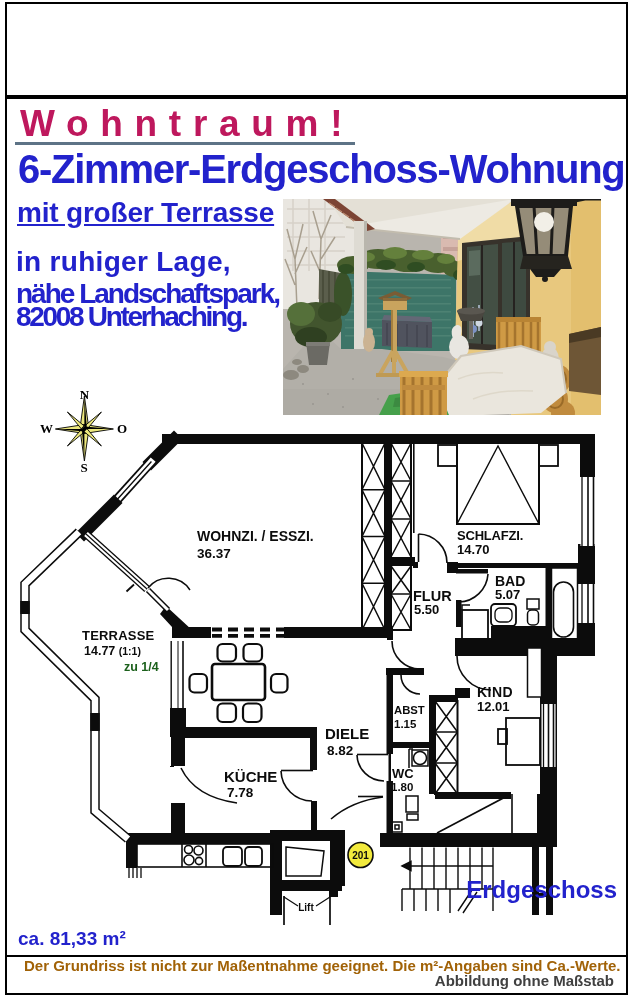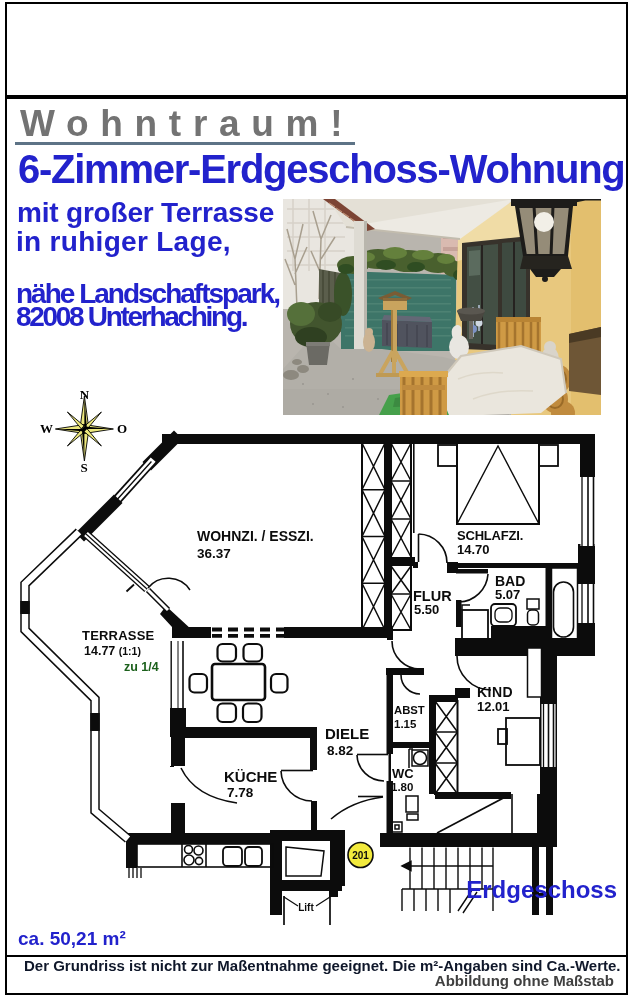--- a/index.html
+++ b/index.html
@@ -2,31 +2,31 @@
 <html><head>
 <meta charset="utf-8">
 <style>
 html,body{margin:0;padding:0;background:#fff;}
 body{width:630px;height:1000px;position:relative;font-family:"Liberation Sans",sans-serif;overflow:hidden;}
 .abs{position:absolute;}
 .blue{color:#2222cc;}
 #box1{left:5px;top:2px;width:623px;height:95px;border:2.5px solid #000;box-sizing:border-box;}
 #box2{left:5px;top:97px;width:623px;height:860px;border:2.5px solid #000;box-sizing:border-box;}
 #boxf{left:5px;top:955px;width:623px;height:40px;border:2.5px solid #000;box-sizing:border-box;}
-#wohntraum{left:20px;top:103px;font-size:37px;font-weight:bold;color:#737373;letter-spacing:11.7px;white-space:nowrap;}
+#wohntraum{left:20px;top:103px;font-size:37px;font-weight:bold;color:#be185d;letter-spacing:11.7px;white-space:nowrap;}
 #wline{left:15px;top:142px;width:340px;height:3px;background:#5d7386;}
 #h1{left:18px;top:147px;font-size:40px;font-weight:bold;letter-spacing:-1.25px;white-space:nowrap;}
 .l{white-space:nowrap;font-weight:bold;font-size:28px;}
-#h2a{left:17px;top:197px;letter-spacing:-0.2px;}
-#h2b{left:16px;top:226px;letter-spacing:0.3px;}
+#h2a{left:17px;top:197px;letter-spacing:-0.2px;text-decoration:underline;}
+#h2b{left:16px;top:246px;letter-spacing:0.3px;}
 #h3a{left:16px;top:278px;letter-spacing:-2.0px;}
 #h3b{left:16px;top:301px;letter-spacing:-2.3px;}
 #area{left:18px;top:928px;font-size:19px;font-weight:bold;}
 #erdg{right:13px;top:876px;font-size:24px;font-weight:bold;}
-#f1{left:24px;top:957px;font-size:15px;font-weight:bold;color:#0f172a;white-space:nowrap;}
+#f1{left:24px;top:957px;font-size:15px;font-weight:bold;color:#a16207;white-space:nowrap;}
 #f2{right:16px;top:972px;font-size:15px;font-weight:bold;color:#404040;}
 </style>
 </head>
 <body>
 <div class="abs" id="box1"></div>
 <div class="abs" id="box2"></div>
 <div class="abs" id="boxf"></div>
 <div class="abs" id="wohntraum">Wohntraum!</div>
 <div class="abs" id="wline"></div>
 <div class="abs blue" id="h1">6-Zimmer-Erdgeschoss-Wohnung</div>
@@ -538,16 +538,16 @@
  <text x="394" y="714" font-size="11.3">ABST</text>
  <text x="394" y="728" font-size="11.5">1.15</text>
  <text x="392" y="778" font-size="13">WC</text>
  <text x="391" y="791" font-size="11.5">1.80</text>
  <text x="82" y="640" font-size="13" letter-spacing="0.2">TERRASSE</text>
  <text x="84" y="655" font-size="12.5">14.77 <tspan font-size="10.5">(1:1)</tspan></text>
  <text x="124" y="671" font-size="12.5" fill="#1c611c">zu 1/4</text>
 </g>
 </svg>
 
-<div class="abs blue" id="area">ca. 50,21 m²</div>
+<div class="abs blue" id="area">ca. 81,33 m²</div>
 <div class="abs blue" id="erdg">Erdgeschoss</div>
 <div class="abs" id="f1">Der Grundriss ist nicht zur Maßentnahme geeignet. Die m²-Angaben sind Ca.-Werte.</div>
 <div class="abs" id="f2">Abbildung ohne Maßstab</div>
 
 </body></html>

